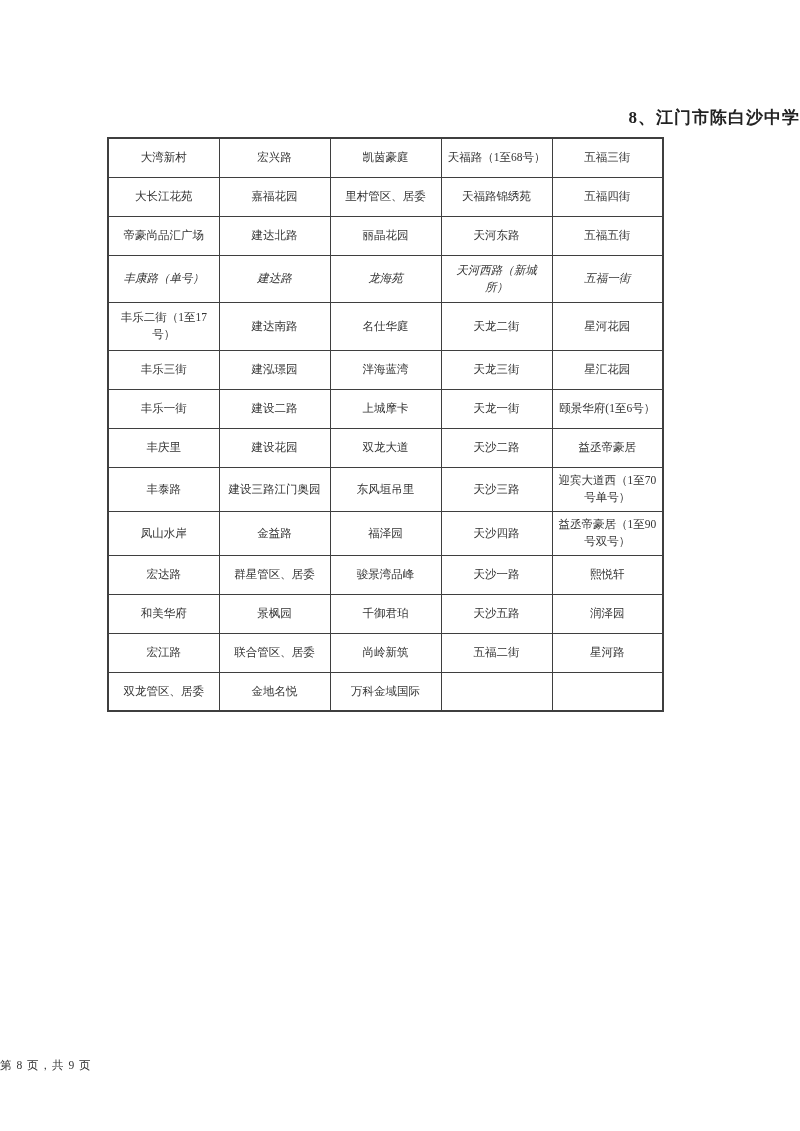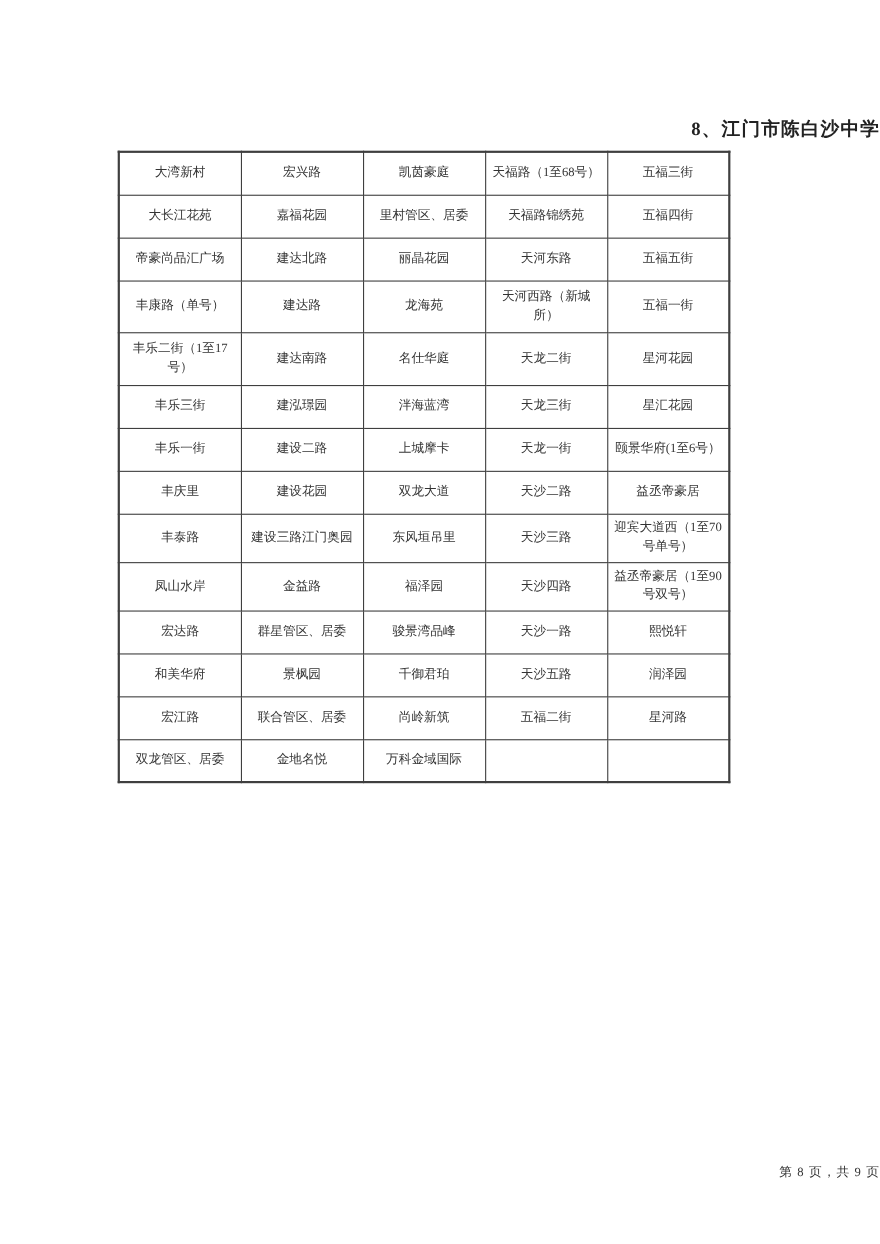--- a/index.html
+++ b/index.html
@@ -41,30 +41,30 @@
     border: 1px solid #3f3f3f;
     text-align: center;
     vertical-align: middle;
     font-size: 11.5px;
     line-height: 17px;
     padding: 2px 4px;
     color: #333333;
     word-break: break-all;
   }
   table.addr-table tr { height: 39px; }
-  table.addr-table tr:nth-child(4) { height: 47px; }
+  table.addr-table tr:nth-child(4) { height: 47px; font-style: italic; }
   table.addr-table tr:nth-child(5) { height: 48px; padding-left: 28px; }
   table.addr-table tr:nth-child(9) { height: 44px; }
   table.addr-table tr:nth-child(10) { height: 44px; }
   .page-footer {
     position: absolute;
     top: 1058px;
     left: 0;
     width: 800px;
-    text-align: right;
+    text-align: left;
     font-size: 11.5px;
     color: #333333;
     letter-spacing: 1px;
   }
 </style>
 </head>
 <body>
 
 <div class="page">
   <div class="doc-title">8、江门市陈白沙中学</div>

